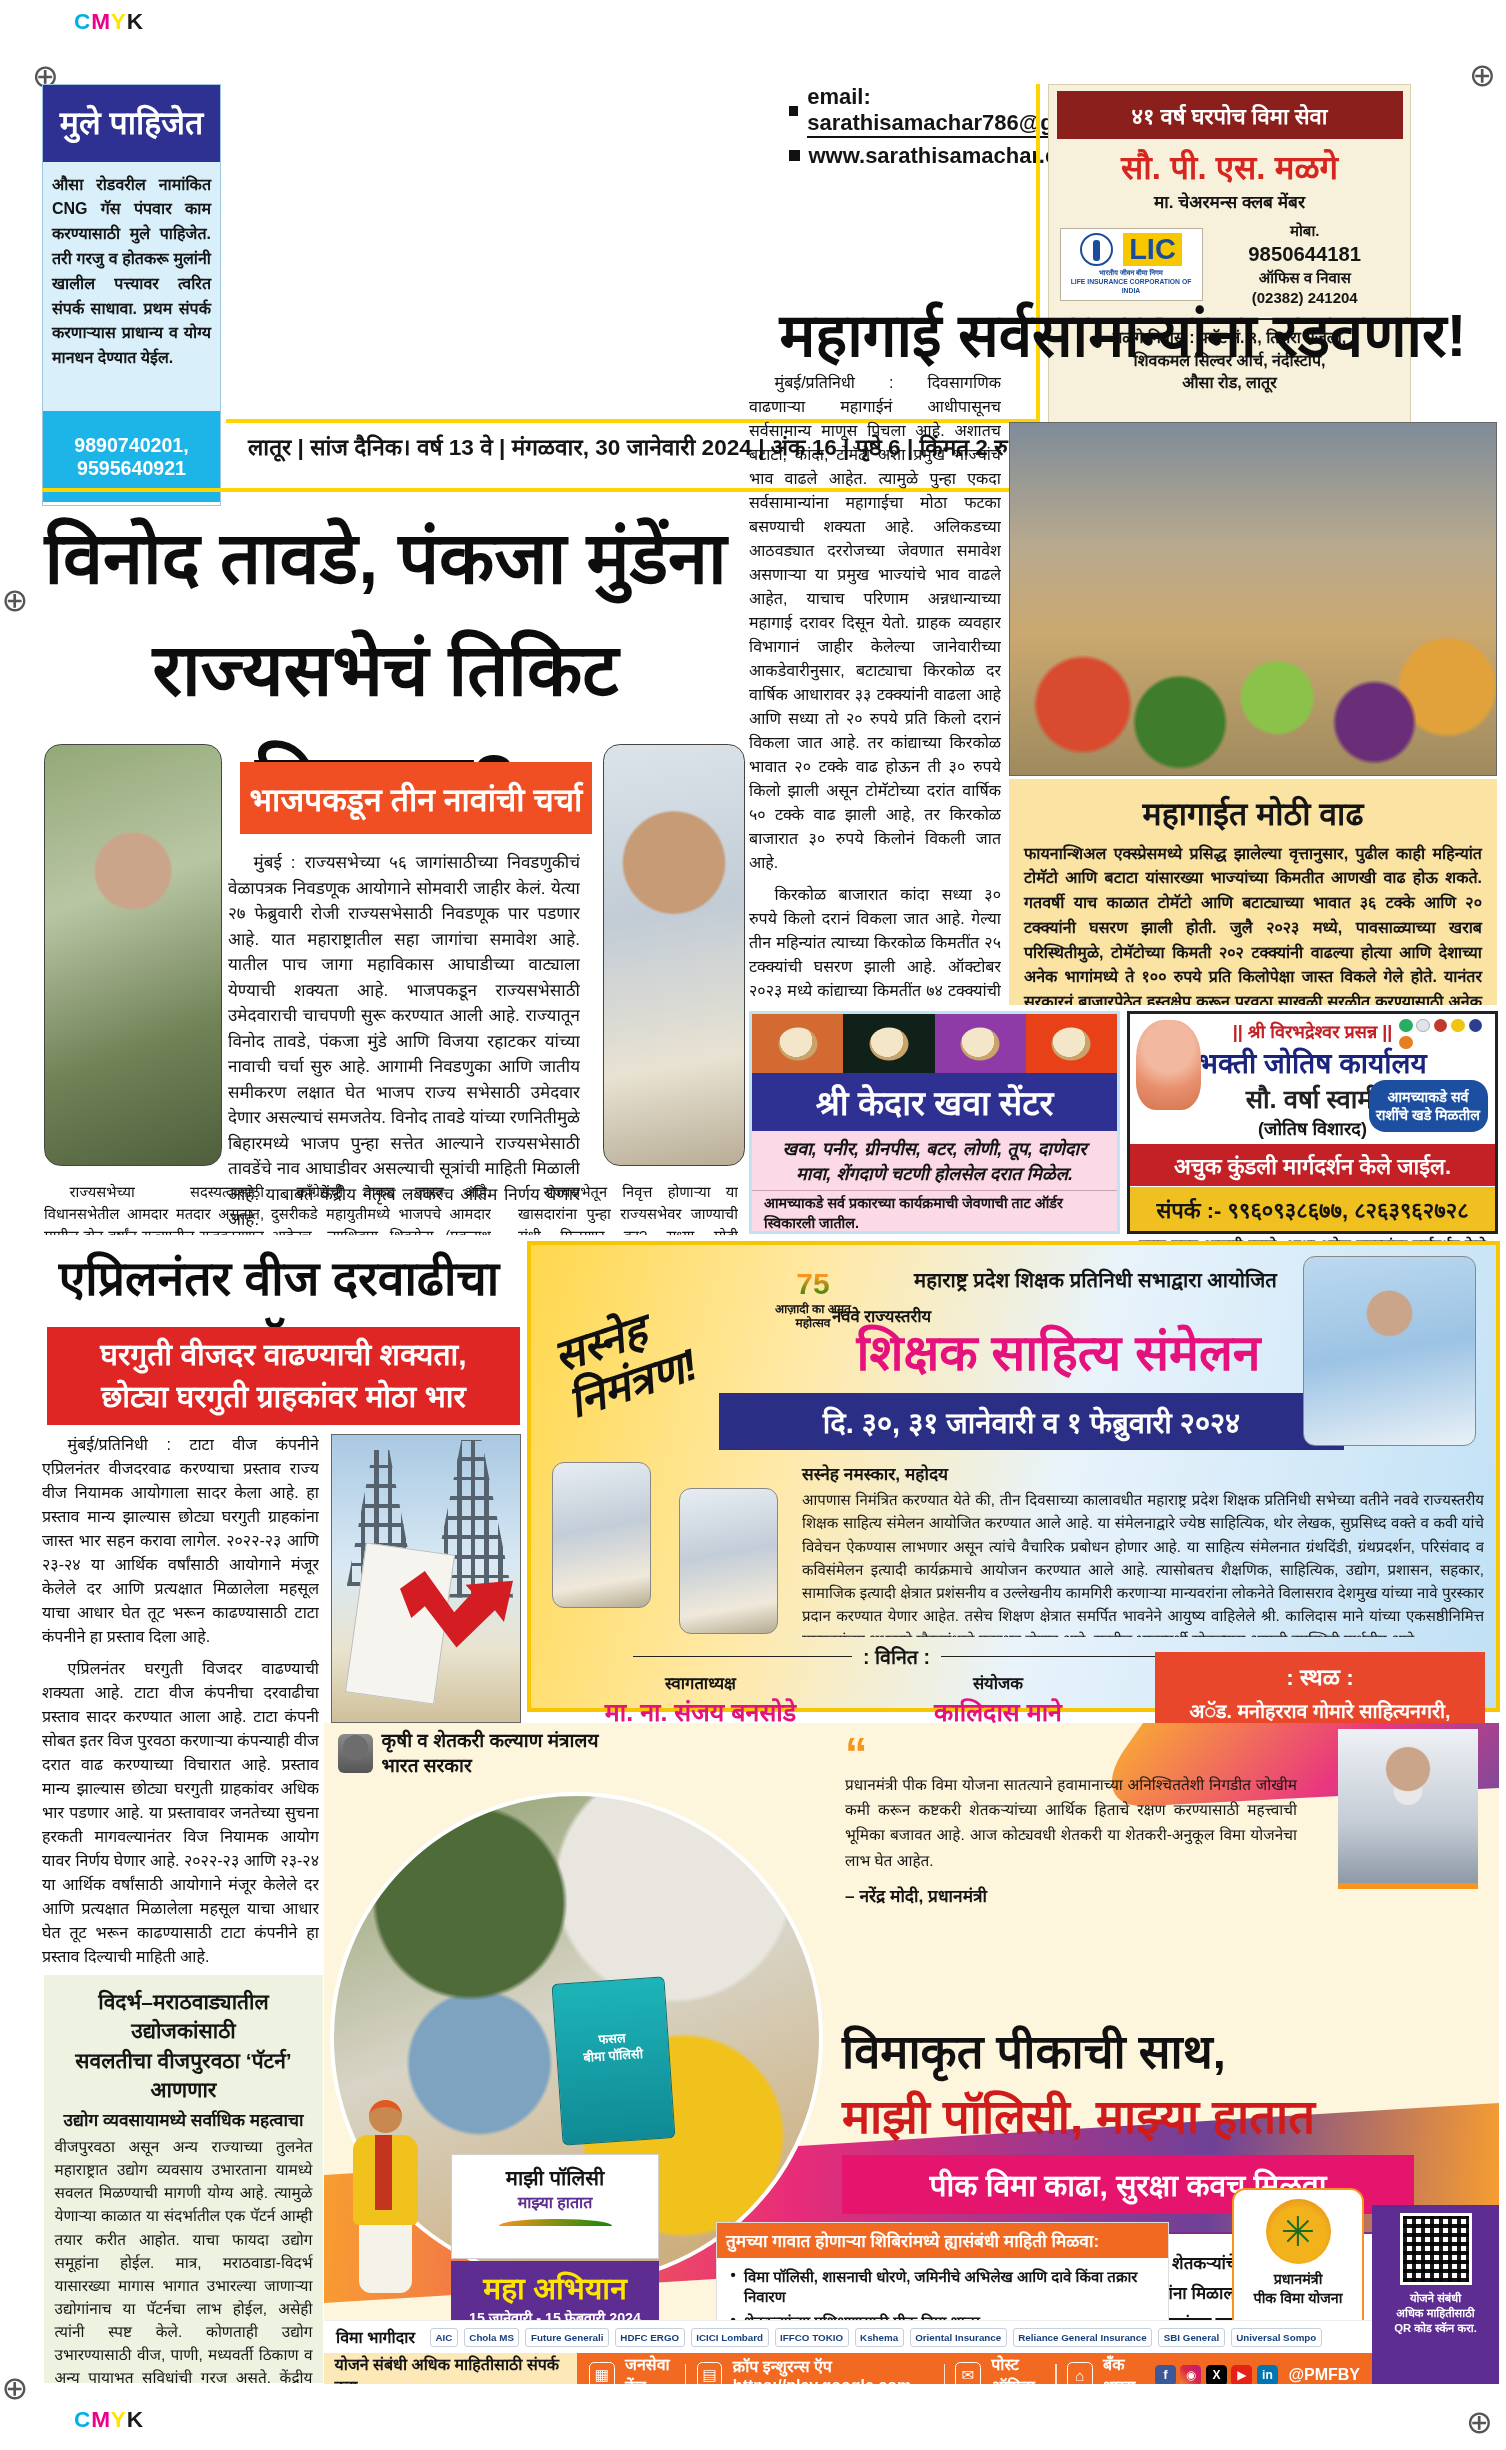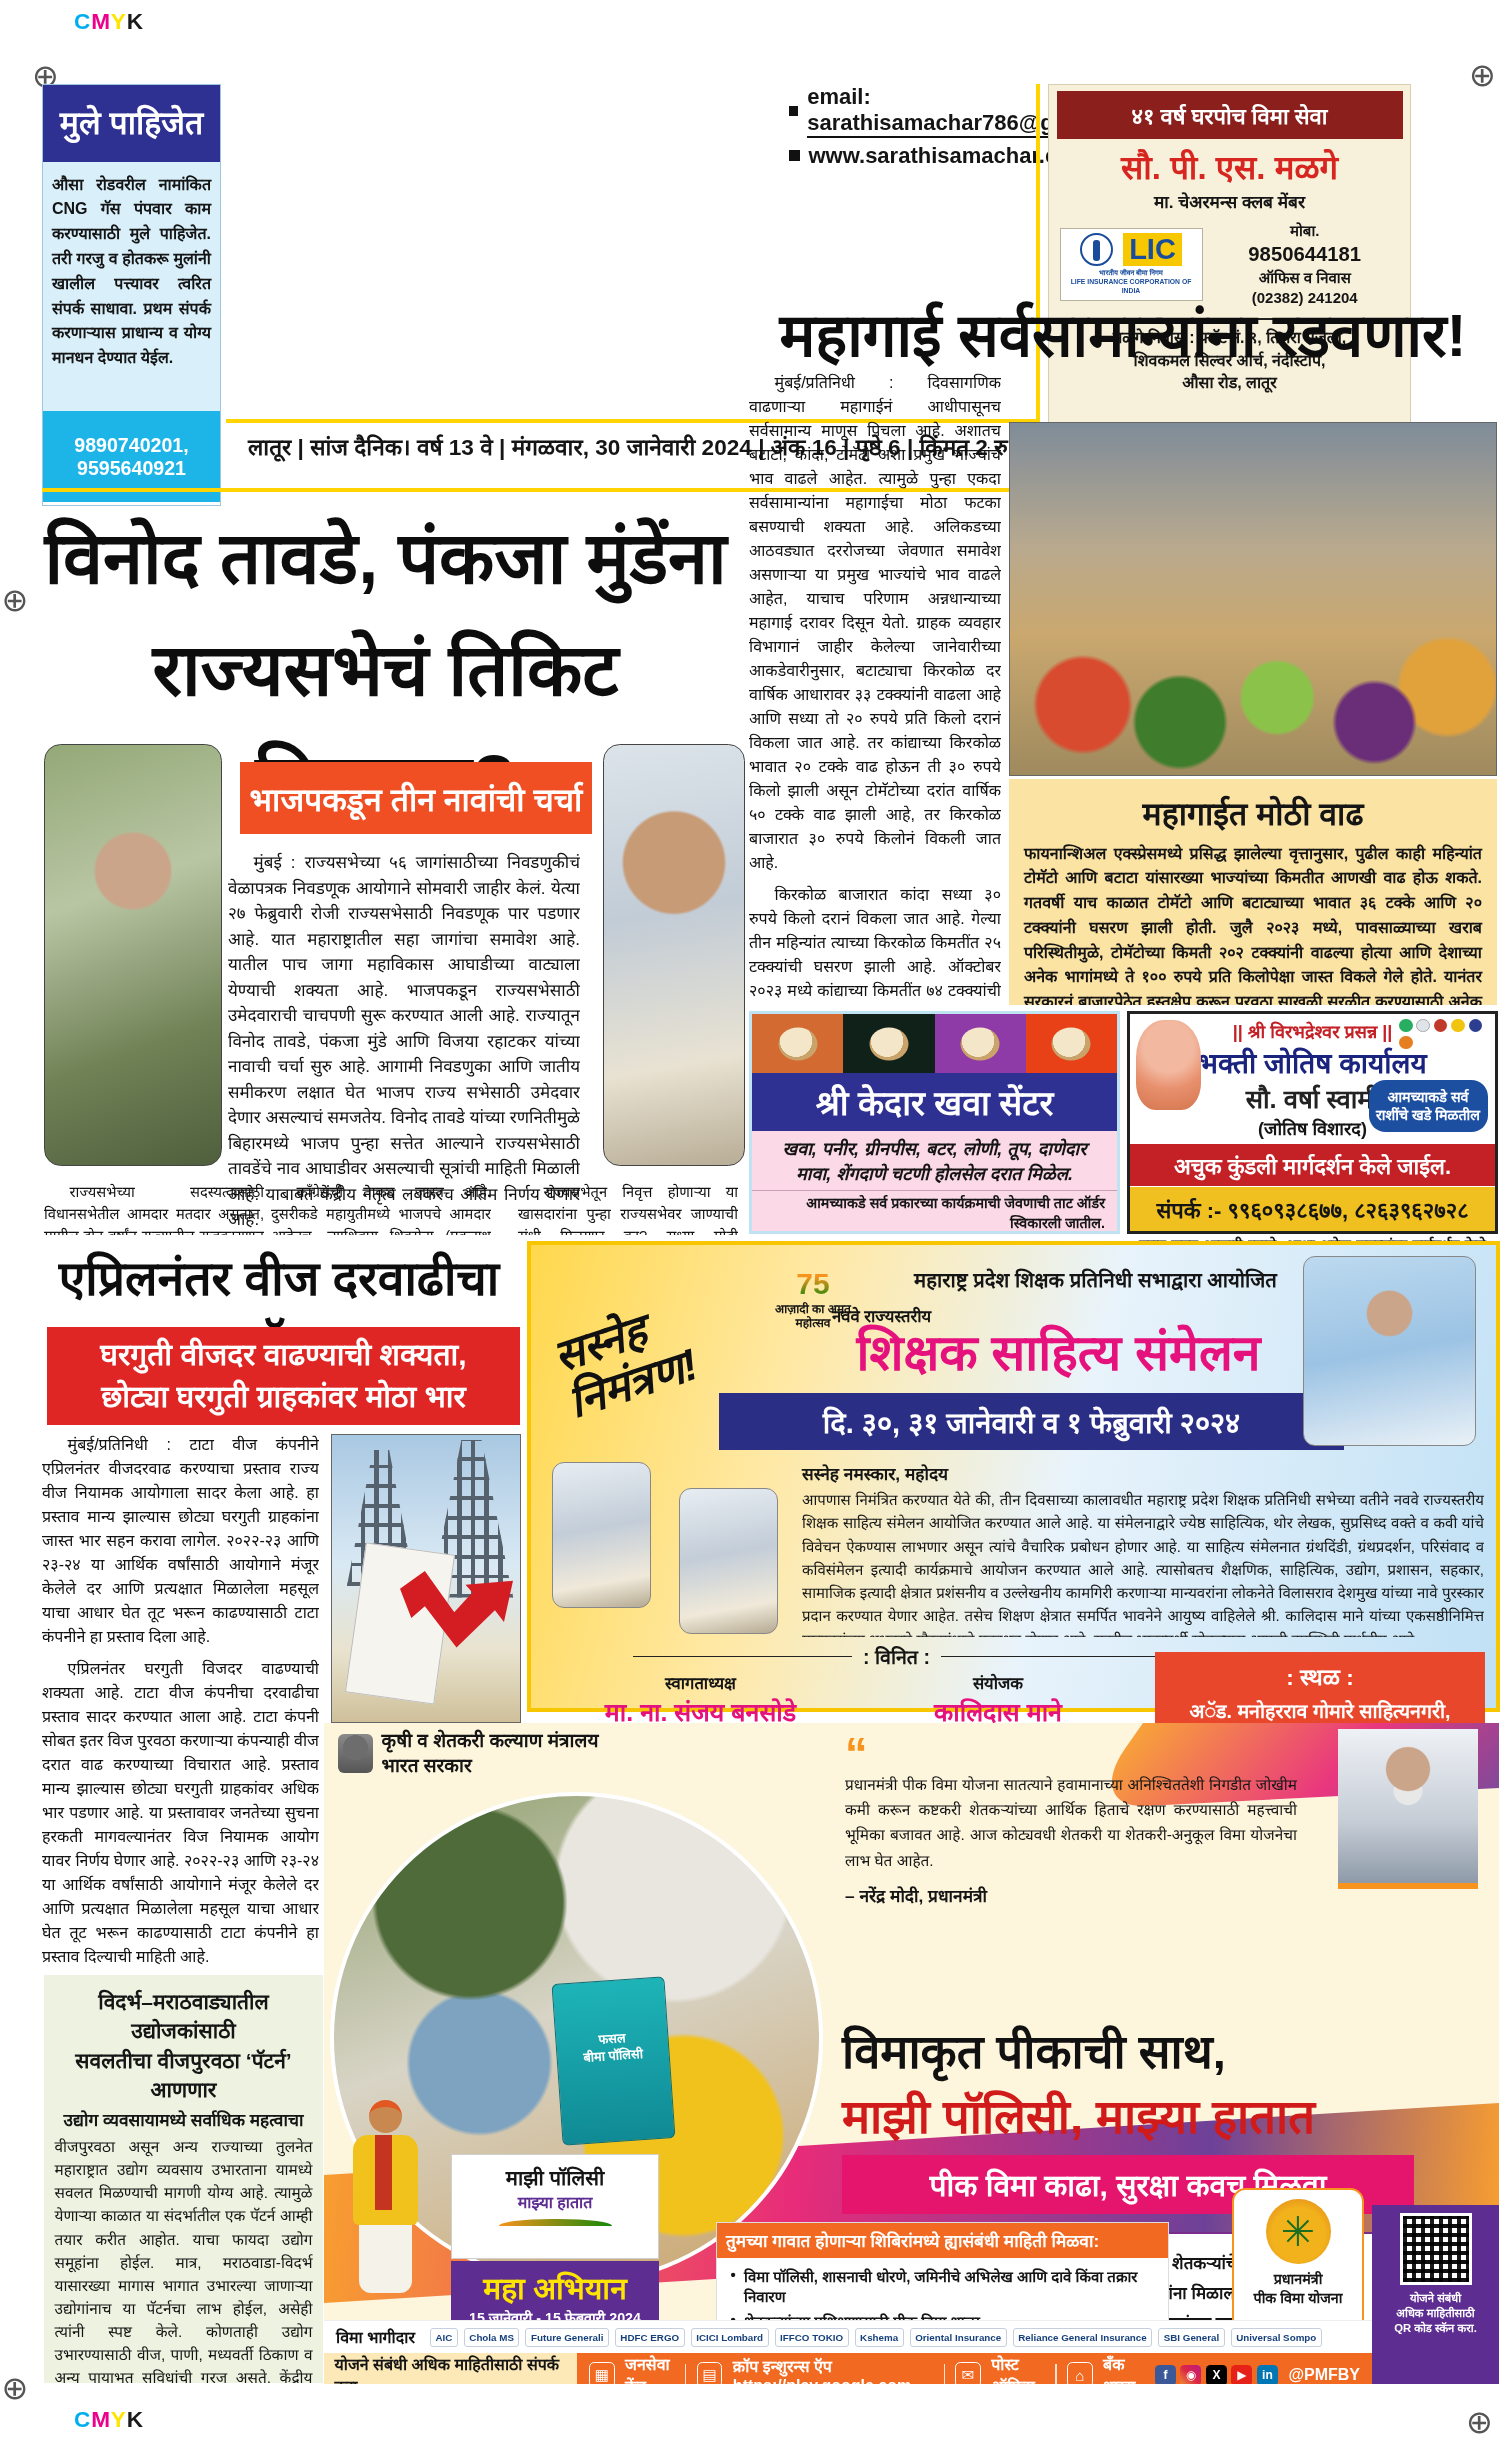--- a/index.html
+++ b/index.html
@@ -64,21 +64,21 @@
   .ybox h3{font-size:32px;font-weight:800;text-align:center;margin-bottom:7.5px}
   .ybox .t{font-size:16px;font-weight:bold;line-height:1.55;text-align:justify}
   
   .kedar{background:#fbd9e6;border:3.8px solid #bfe3f2}
   .kedar-strip{display:flex;height:59px}
   .kedar-strip div{flex:1;position:relative}
   .kedar-strip div:after{content:"";position:absolute;left:50%;top:50%;width:39px;height:33px;transform:translate(-50%,-50%);border-radius:50%;background:radial-gradient(circle at 45% 40%,#f4e6c8 0 55%,#caa36a 56% 100%)}
   .ks1{background:#d26a32}.ks2{background:#10211a}.ks3{background:#8e3ba8}.ks4{background:#e84118}
   .kedar-title{background:#2e3192;color:#fff;font-size:34px;font-weight:800;text-align:center;padding:6px 1.5px}
   .kedar-b1{font-size:18px;font-weight:bold;font-style:italic;text-align:center;padding:6px 10.5px 3px;line-height:1.4}
-  .kedar-b2{font-size:14.3px;font-weight:bold;text-align:right;padding:1.5px 12px;line-height:1.4;border-top:1.5px solid #c9a3b4}
+  .kedar-b2{font-size:14.3px;font-weight:bold;text-align:left;padding:1.5px 12px;line-height:1.4;border-top:1.5px solid #c9a3b4}
   
   .jyo{background:#fff;border:3px solid #222}
   .jyo-top{color:#c42127;font-size:18px;font-weight:800;text-align:center;padding-top:4.5px}
   .jyo-title{color:#1a237e;font-size:28px;font-weight:800;text-align:center}
   .jyo-name{font-size:25.6px;font-weight:800;text-align:center;color:#222}
   .jyo-qual{font-size:18px;font-weight:bold;text-align:center}
   .jyo-badge{position:absolute;right:7.5px;top:66px;width:119px;background:#1c4fa0;color:#fff;border-radius:16.6px;font-size:14.3px;font-weight:bold;text-align:center;padding:7.5px 4.5px;line-height:1.3}
   .jyo-red{background:#c42127;color:#fff;font-size:22px;font-weight:800;text-align:center;padding:6px 1.5px;margin-top:4.5px}
   .jyo-body{font-size:14.7px;font-weight:bold;text-align:justify;padding:6px 9px;line-height:1.45}
   .jyo-yellow{position:absolute;left:0;right:0;bottom:0;background:#f0c020;font-size:22px;font-weight:800;text-align:center;padding:6.8px 1.5px}

